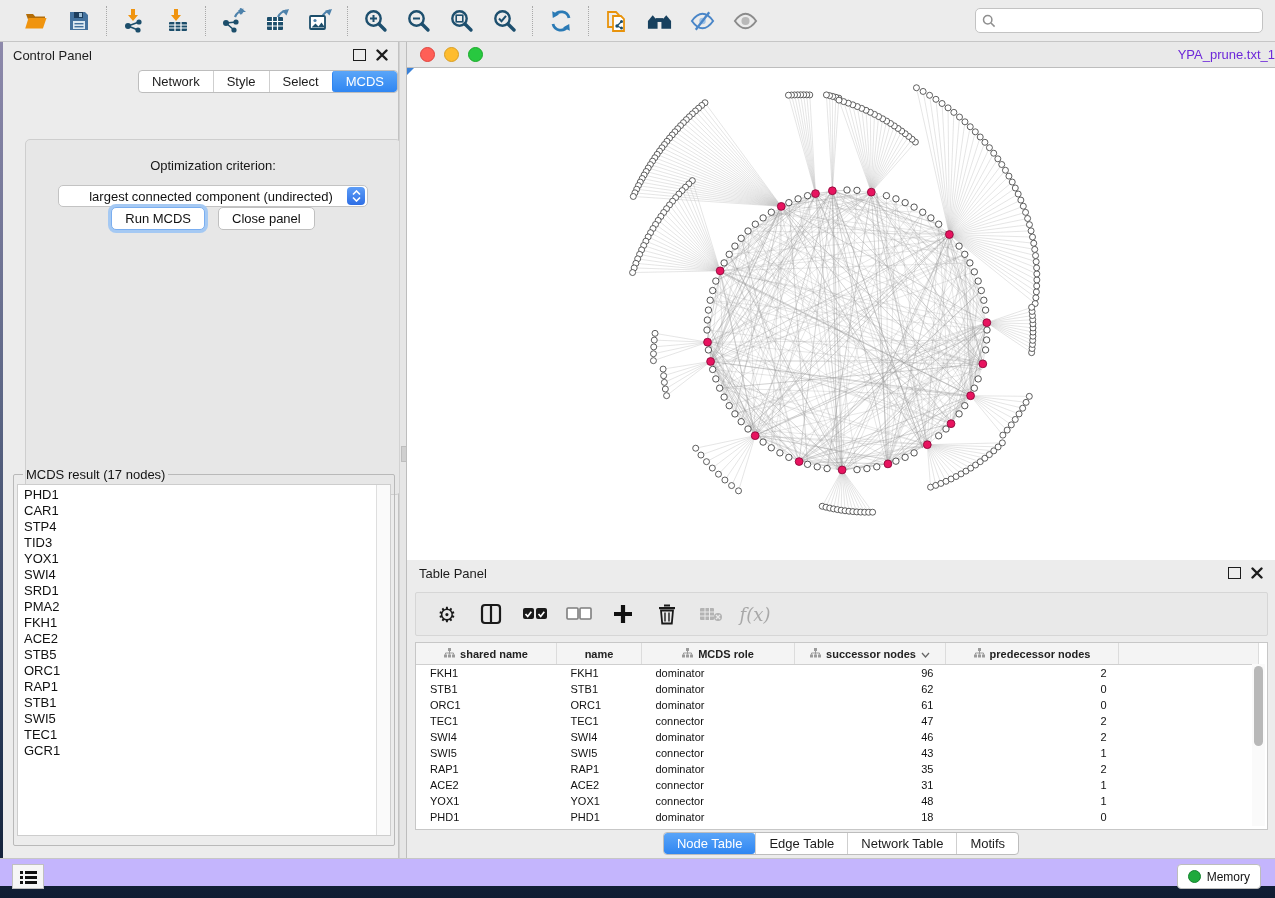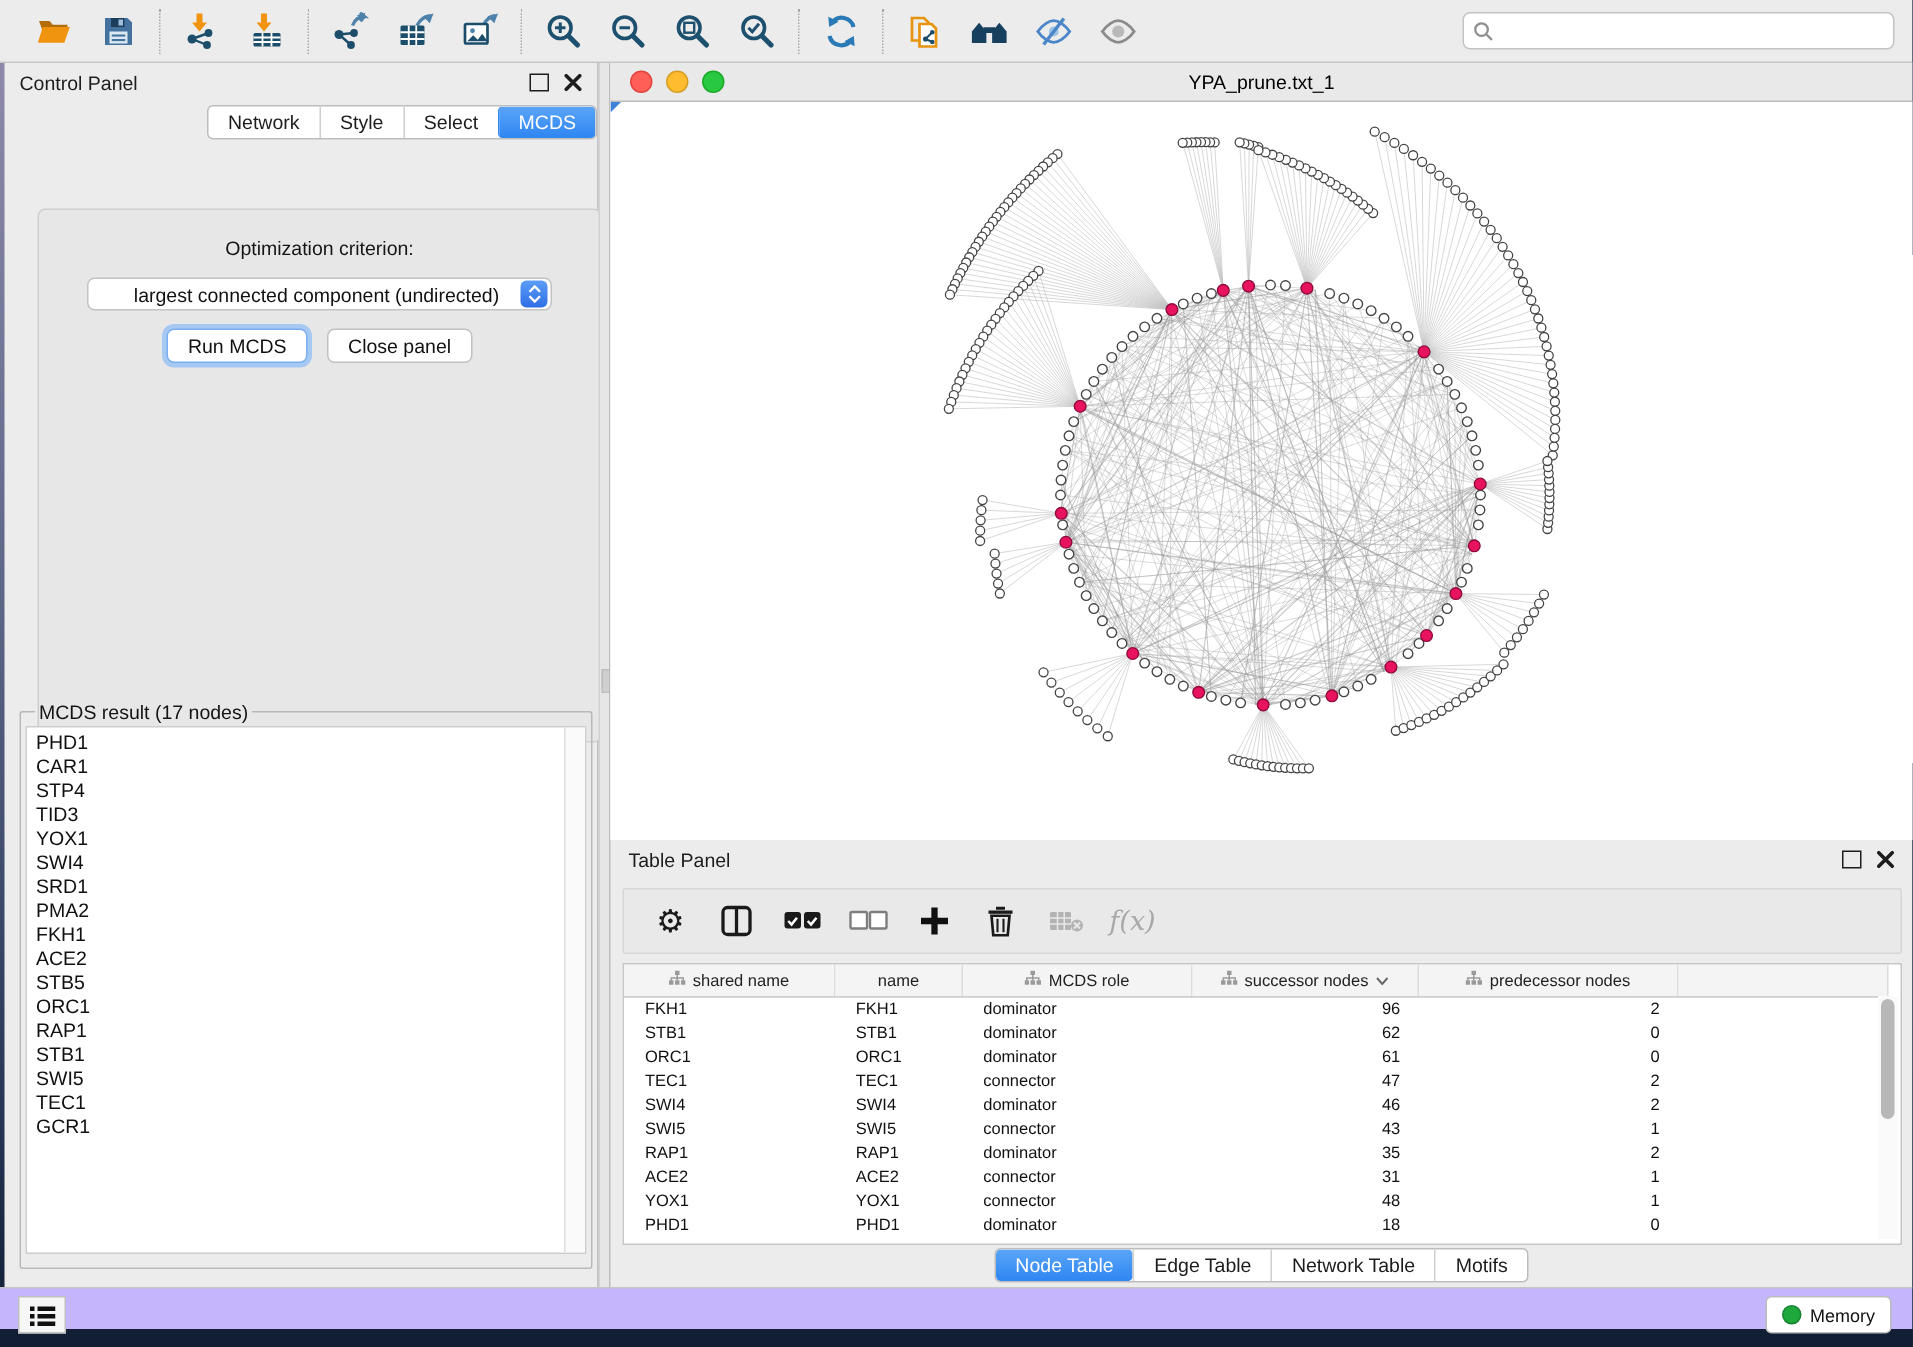--- a/index.html
+++ b/index.html
@@ -26,54 +26,54 @@
   .seg .tab.active{background:linear-gradient(180deg,#5aa5f8,#2f86f2);color:#fff;border-left-color:#2f86f2;border-radius:3px}
   .cp-box{position:absolute;left:22px;top:97px;width:376px;height:356px;background:#e7e7e7;
           border:1px solid #cecece;border-radius:5px;box-sizing:border-box;text-align:center}
   .opt-label{margin-top:18px;font-size:13px;color:#161616}
   .dropdown{margin:12px auto 0;width:310px;height:22px;background:#fff;border:1px solid #c3c3c3;border-radius:5px;
             display:flex;align-items:center;cursor:pointer;box-sizing:border-box}
   .dropdown .dd-text{flex:1;font-size:13px;color:#111;text-align:center;padding-left:16px}
   .dd-stepper{width:18px;height:18px;margin-right:2px;border-radius:4px;background:linear-gradient(180deg,#5d9df7,#2e6ee5);
               display:flex;flex-direction:column;align-items:center;justify-content:center;color:#fff}
   .dd-stepper svg{display:block}
-  .btn-row{margin-top:12px;display:flex;justify-content:center;gap:13px}
+  .btn-row{margin-top:0;display:flex;justify-content:center;gap:13px}
   .push-btn{height:21px;padding:0 13px;background:#fff;border:1px solid #c0c0c0;border-radius:5px;
             font:13px "Liberation Sans",sans-serif;color:#111;display:flex;align-items:center;cursor:pointer}
   .push-btn.focused{box-shadow:0 0 0 3px #a5c9f3;border-color:#7aaef0}
   .mcds-fieldset{position:absolute;left:10px;top:425px;width:374px;height:372px;border:1px solid #b9b9b9;border-radius:2px;margin:0;padding:2px 3px 3px}
   .mcds-fieldset legend{font-size:13px;color:#141414;padding:0 3px;margin-left:6px}
   .mcds-list{position:relative;width:100%;height:352px;background:#fff;border:1px solid #cdcdcd;box-sizing:border-box;overflow:hidden}
   .mcds-list ul{list-style:none;margin:0;padding:2px 0 0 6px}
   .mcds-list li{font-size:13px;line-height:16px;color:#101010;cursor:default}
   .mcds-scroll{position:absolute;right:0;top:0;width:13px;height:100%;background:#fafafa;border-left:1px solid #dedede}
   
   .splitter{position:absolute;left:399px;top:42px;width:7px;height:816px;background:#e6e6e6;border-left:1px solid #d2d2d2;cursor:col-resize}
   .splitter .grab{position:absolute;left:1px;top:404px;width:4px;height:14px;background:#cfcfcf;border:1px solid #bdbdbd}
   
   .net-window{position:absolute;left:406px;top:42px;width:869px;height:518px;background:#fff;box-sizing:border-box;border-left:1px solid #bdbdbd}
   .net-titlebar{height:25px;background:#e9e9e9;border-bottom:1px solid #bdbdbd;display:flex;align-items:center;position:relative}
   .traffic{display:flex;gap:9px;margin-left:13px}
   .light{width:13px;height:13px;border-radius:50%;cursor:pointer}
-  .net-title{position:absolute;left:0;right:0;text-align:center;font-size:13px;color:#000000}
+  .net-title{position:absolute;left:0;right:0;text-align:right;font-size:13px;color:#6d28d9}
   .net-canvas{position:relative;width:869px;height:492px;background:#fff;overflow:hidden}
   .net-corner{position:absolute;left:0;top:0;width:0;height:0;border-top:7px solid #3b82d8;border-right:7px solid transparent}
   
   .table-panel{position:absolute;left:406px;top:560px;width:869px;height:298px;background:#ececec;border-left:1px solid #bdbdbd;box-sizing:border-box}
   .tp-header{height:26px;display:flex;align-items:center;padding:0 12px;font-size:13px;color:#1d1d1d}
   .tp-toolbar{position:absolute;left:8px;top:32px;width:853px;height:44px;background:#e9e9e9;border:1px solid #d6d6d6;border-radius:2px;
               display:flex;align-items:center;gap:18px;padding-left:18px;box-sizing:border-box}
   .tp-icon{width:26px;height:26px;display:flex;align-items:center;justify-content:center;cursor:pointer;color:#1a1a1a}
   .tp-icon.disabled{cursor:default}
   .gear-glyph{font-size:21px;line-height:21px;color:#1a1a1a}
   .fx-glyph{font:italic 18px "DejaVu Serif",serif;color:#a8a8a8}
   .data-table{position:absolute;left:8px;top:82px;width:853px;height:188px;background:#fff;border:1px solid #c7c7c7;box-sizing:border-box;overflow:hidden}
   table.grid{border-collapse:collapse;table-layout:fixed;width:825px;font-size:11px;color:#111}
   table.grid th{height:19px;background:#f4f4f4;border-right:1px solid #dcdcdc;border-bottom:1px solid #cfcfcf;
-                font-weight:normal;font-size:11px;color:#222;white-space:nowrap;overflow:hidden}
+                font-weight:bold;font-size:11px;color:#222;white-space:nowrap;overflow:hidden}
   table.grid th .th-inner{display:flex;align-items:center;justify-content:center;gap:5px;padding:0 4px}
   table.grid td{height:16px;padding:0 10px 0 14px;white-space:nowrap;overflow:hidden}
   table.grid td.num{text-align:right;padding-right:12px}
   .tbl-scroll{position:absolute;right:2px;top:21px;width:13px;height:162px;background:#fafafa}
   .tbl-thumb{position:absolute;left:2px;top:2px;width:9px;height:80px;background:#b8b8b8;border-radius:5px;cursor:pointer}
   .tp-tabs{position:absolute;left:0;right:0;top:272px;display:flex;justify-content:center}
   
   .status-bar{position:absolute;left:0;top:858px;width:1275px;height:28px;background:#c4b5fd;border-top:1px solid #c6c6c6;box-sizing:border-box}
   .list-btn{position:absolute;left:12px;top:5px;width:30px;height:23px;background:#f6f6f6;border:1px solid #c0c0c0;display:flex;align-items:center;justify-content:center;cursor:pointer}
   .memory-btn{position:absolute;right:14px;top:5px;height:23px;background:#fff;border:1px solid #bdbdbd;border-radius:4px;

